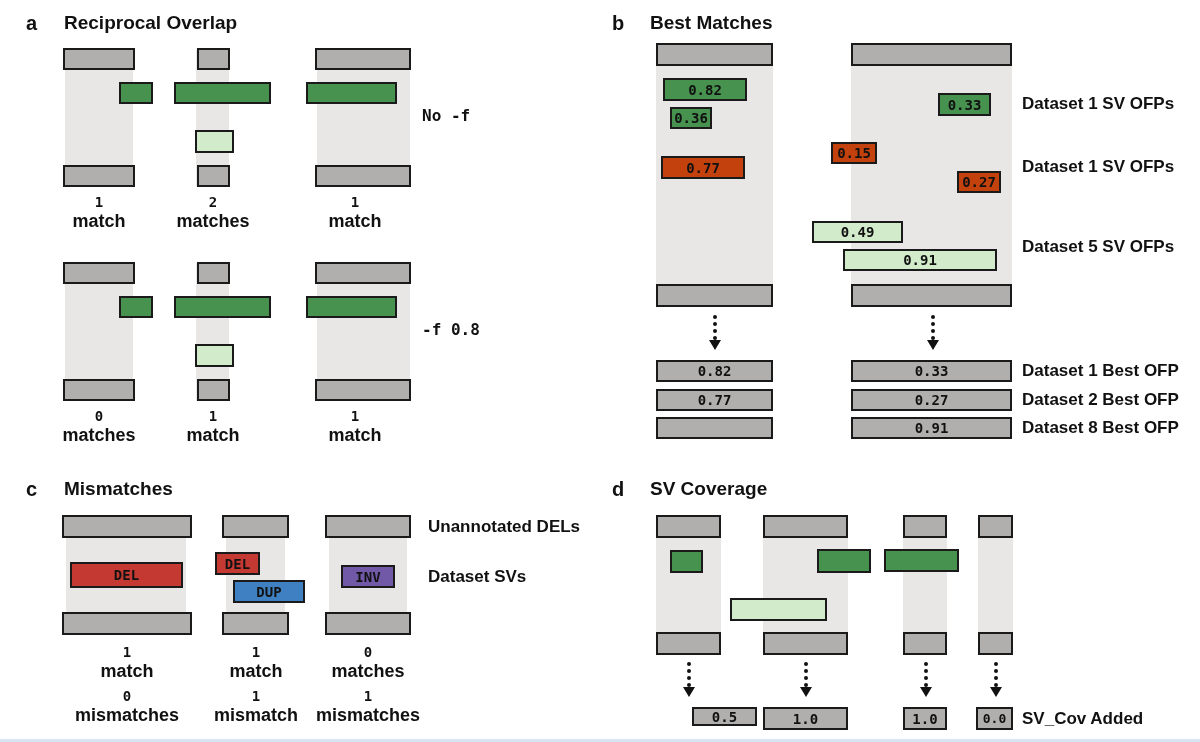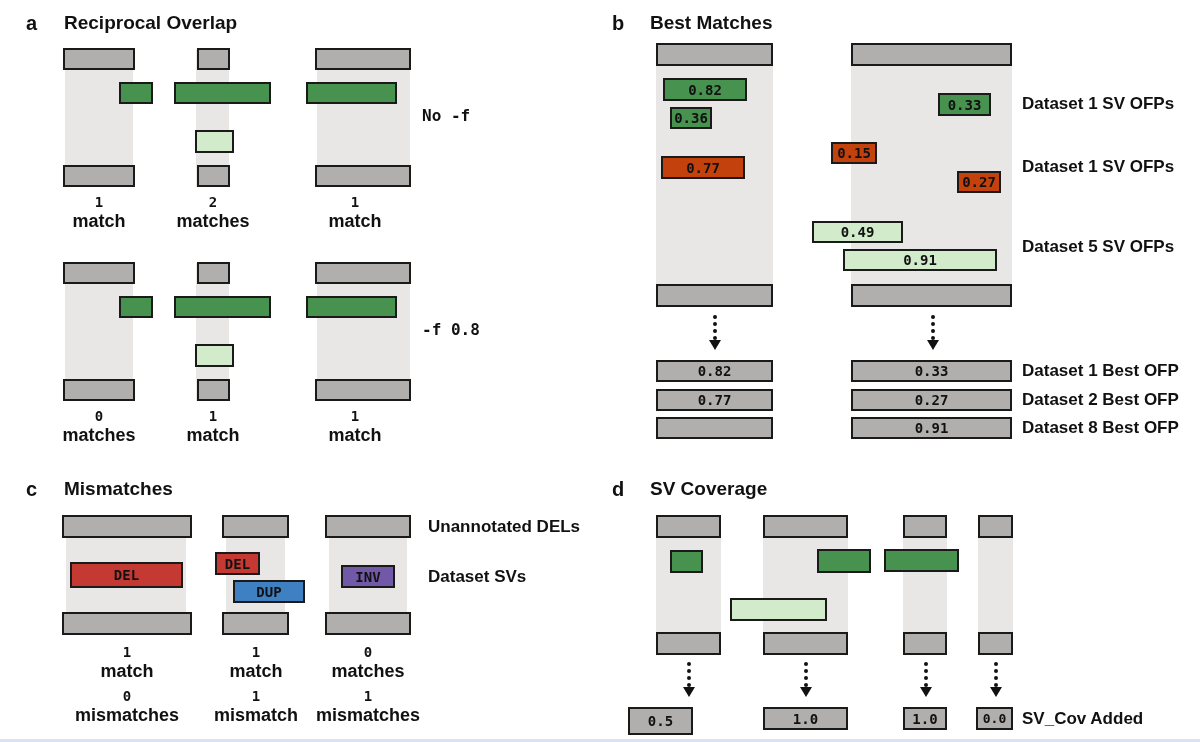--- a/index.html
+++ b/index.html
@@ -227,21 +227,21 @@
   </div>
   <div class="abs arrow" style="left:919px;top:662px;">
     <div class="stem"></div>
       <div class="tip"></div>
   </div>
   <div class="abs arrow" style="left:989px;top:662px;">
     <div class="stem"></div>
       <div class="tip"></div>
   </div>
 
-  <div class="abs resbar" style="left:628px;top:707px;width:65px;height:28px;">0.5</div>
+  <div class="abs resbar" style="left:692px;top:707px;width:65px;height:19px;">0.5</div>
   <div class="abs resbar" style="left:763px;top:707px;width:85px;height:23px;">1.0</div>
   <div class="abs resbar" style="left:903px;top:707px;width:44px;height:23px;">1.0</div>
   <div class="abs resbar" style="left:976px;top:707px;width:37px;height:23px;font-size:13px;">0.0</div>
 
   <div class="abs side" style="left:1022px;top:719px;">SV_Cov Added</div>
 
   <div class="abs bottomline" style="left:0;top:739px;width:1200px;height:3px;"></div>
 
 </div>
 

